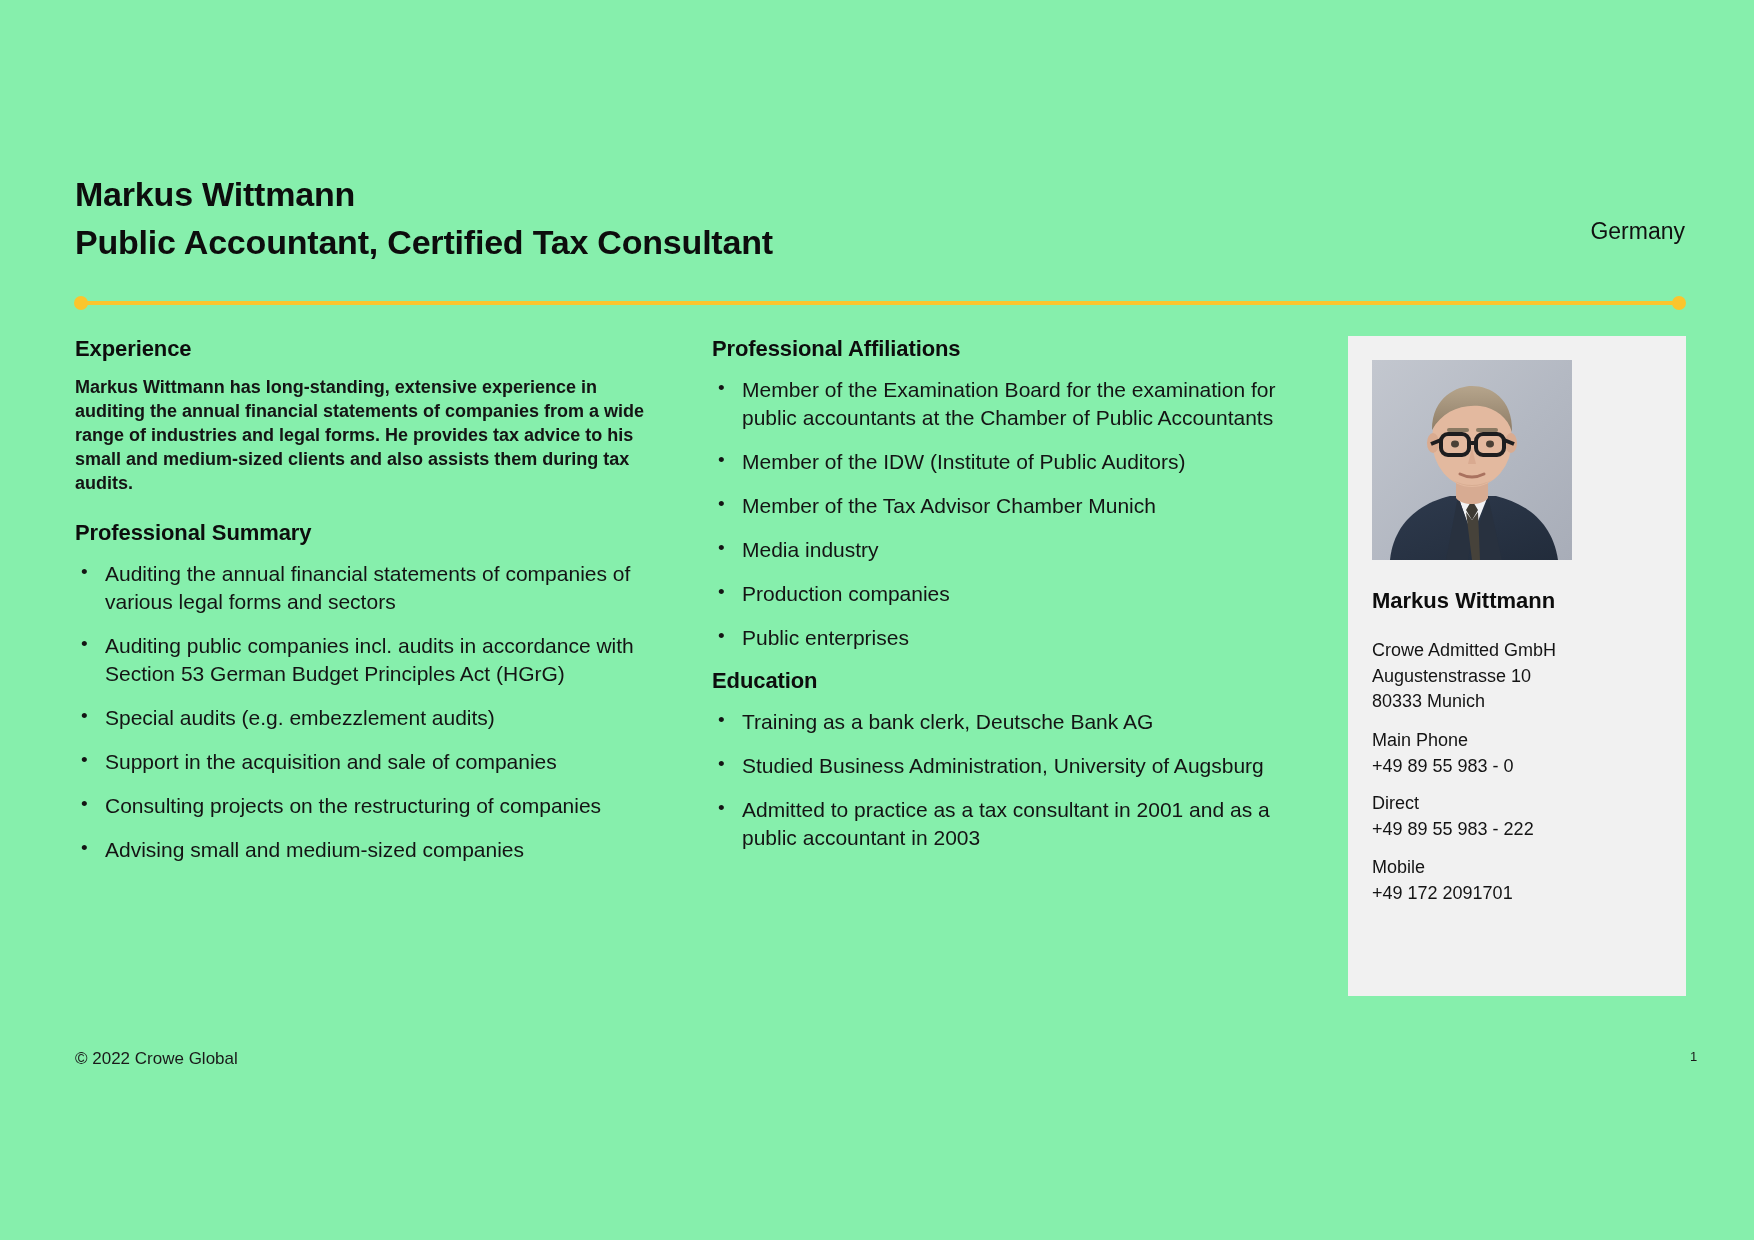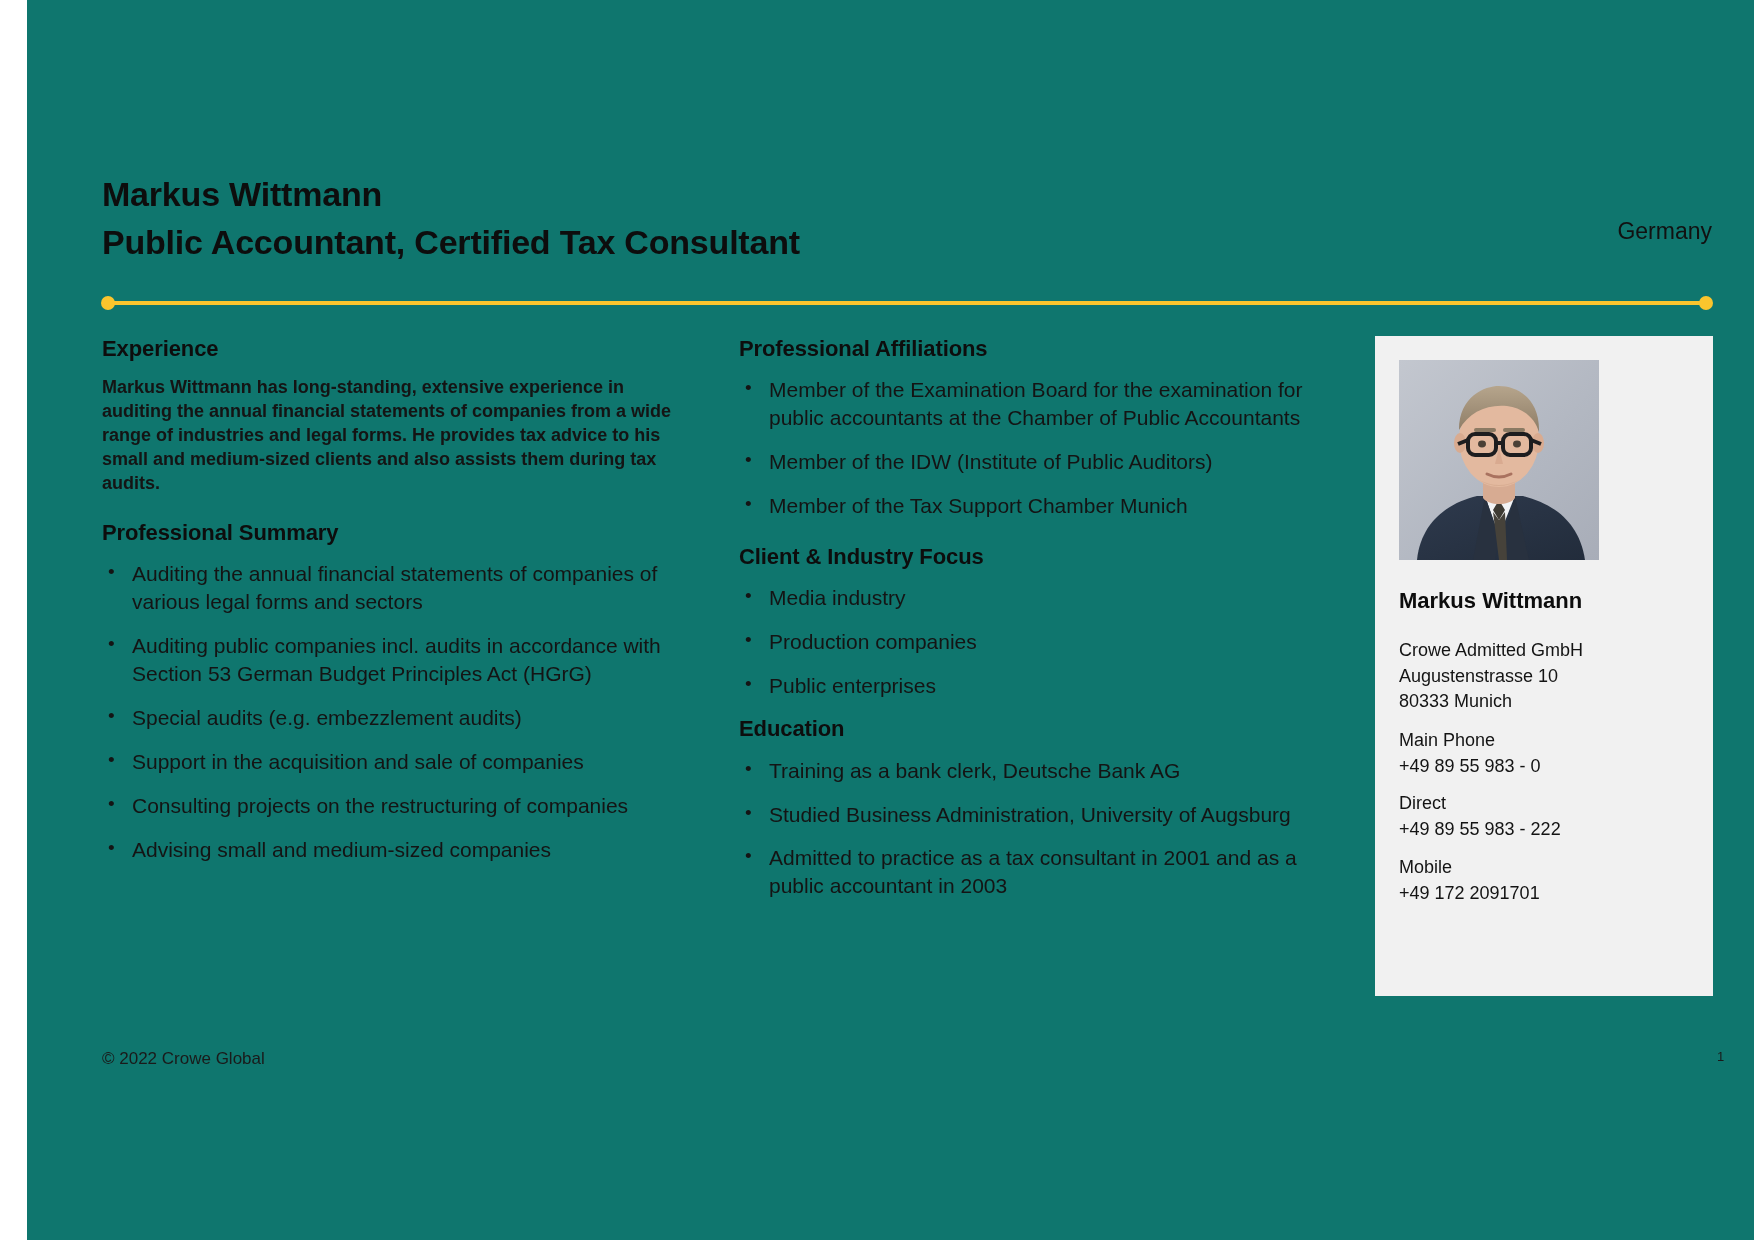--- a/index.html
+++ b/index.html
@@ -12,22 +12,21 @@
     height: 1240px;
     font-family: "Liberation Sans", sans-serif;
     color: #111111;
     position: relative;
     overflow: hidden;
   }
 
   .page {
     position: absolute;
     inset: 0;
-    background: #0f766e;
-    margin-left: 27px;
+    background: #86efac;
   }
 
   
   .header {
     position: absolute;
     left: 75px;
     top: 170px;
     width: 1610px;
   }
   .title-block {
@@ -222,24 +221,23 @@
       <li>Advising small and medium-sized companies</li>
     </ul>
   </div>
 
   <div class="col col-middle">
 
     <h2 class="section-heading">Professional Affiliations</h2>
     <ul class="bullets">
       <li>Member of the Examination Board for the examination for public accountants at the Chamber of Public Accountants</li>
       <li>Member of the IDW (Institute of Public Auditors)</li>
-      <li>Member of the Tax Support Chamber Munich</li>
+      <li>Member of the Tax Advisor Chamber Munich</li>
     </ul>
 
-    <h2 class="section-heading tight-top">Client &amp; Industry Focus</h2>
     <ul class="bullets">
       <li>Media industry</li>
       <li>Production companies</li>
       <li>Public enterprises</li>
     </ul>
 
     <h2 class="section-heading">Education</h2>
     <ul class="bullets">
       <li>Training as a bank clerk, Deutsche Bank AG</li>
       <li>Studied Business Administration, University of Augsburg</li>

